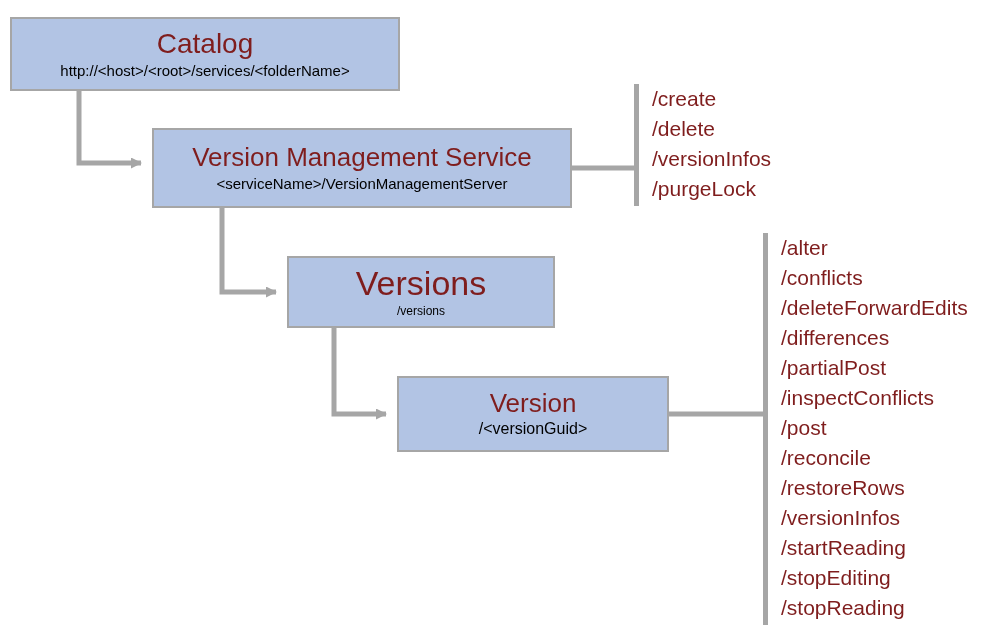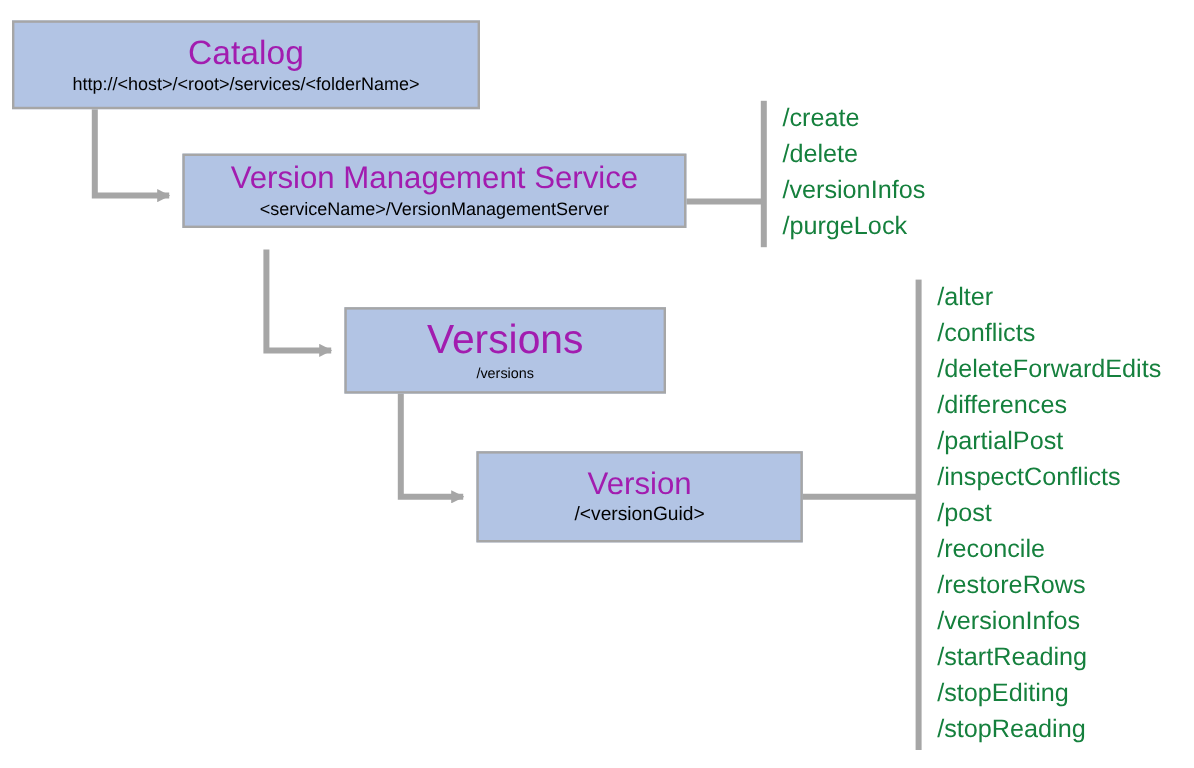--- a/index.html
+++ b/index.html
@@ -27,35 +27,35 @@
     flex-direction: column;
     align-items: center;
     justify-content: center;
     color: #000000;
     text-align: center;
     z-index: 3;
   }
   .node-title {
     font-size: 27px;
     line-height: 1.08;
-    color: #a21caf;
+    color: #7f1d1d;
     white-space: nowrap;
   }
   .node-sub {
     font-size: 15px;
     line-height: 1.15;
     color: #000000;
     white-space: nowrap;
     margin-top: 2px;
   }
   #box-catalog  { left: 10px;  top: 17px;  width: 390px; height: 74px; }
   #box-catalog .node-title { font-size: 28px; }
   #box-catalog .node-sub   { font-size: 15px; margin-top: 3px; }
 
-  #box-vms      { left: 152px; top: 128px; width: 420px; height: 62px; }
+  #box-vms      { left: 152px; top: 128px; width: 420px; height: 80px; }
   #box-vms .node-title { font-size: 26px; }
   #box-vms .node-sub   { font-size: 15px; margin-top: 4px; }
 
   #box-versions { left: 287px; top: 256px; width: 268px; height: 72px; }
   #box-versions .node-title { font-size: 34px; }
   #box-versions .node-sub   { font-size: 12px; margin-top: 3px; }
 
   #box-version  { left: 397px; top: 376px; width: 272px; height: 76px; }
   #box-version .node-title { font-size: 26px; }
   #box-version .node-sub   { font-size: 16px; margin-top: 3px; }
@@ -82,21 +82,21 @@
     flex: 0 0 auto;
   }
   .ops-list {
     display: flex;
     flex-direction: column;
     margin-left: 13px;
   }
   .ops-item {
     font-size: 21px;
     line-height: 30px;
-    color: #15803d;
+    color: #7f1d1d;
     white-space: nowrap;
   }
   #ops-service { left: 634px; top: 84px; }
   #ops-service .ops-bar { height: 122px; }
   #ops-service .ops-item { line-height: 30px; }
 
   #ops-version { left: 763px; top: 233px; }
   #ops-version .ops-bar { height: 392px; }
   #ops-version .ops-item { line-height: 30px; }
 </style>

